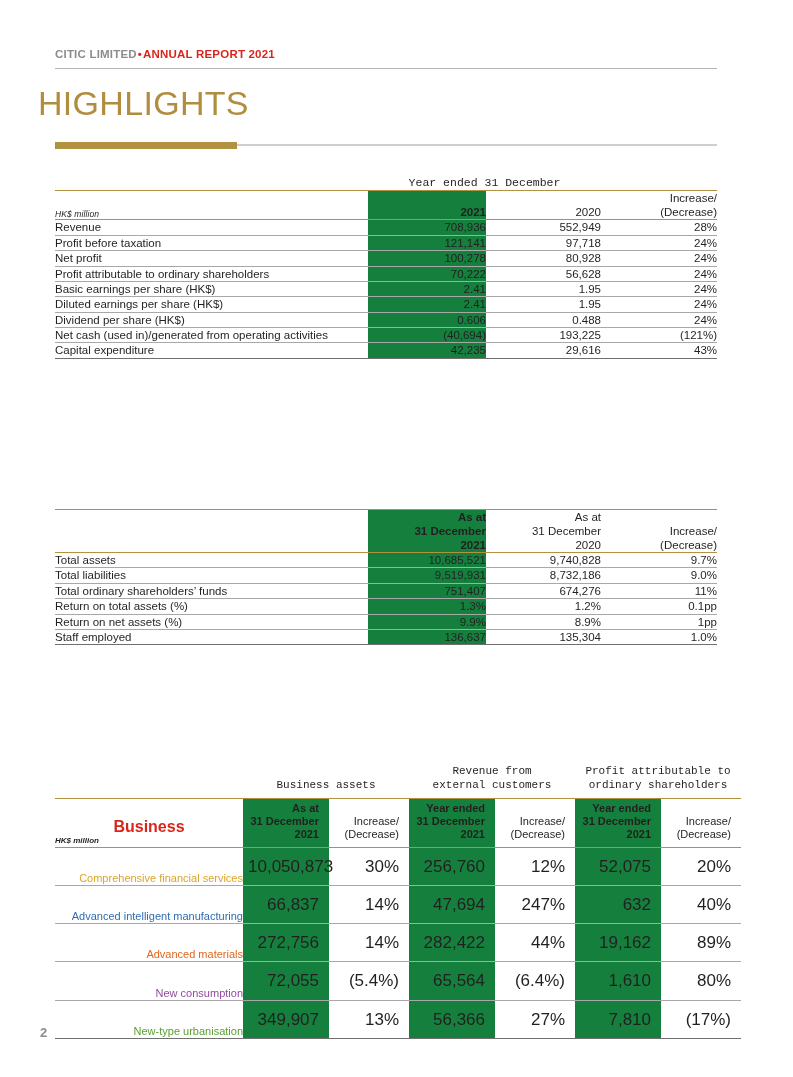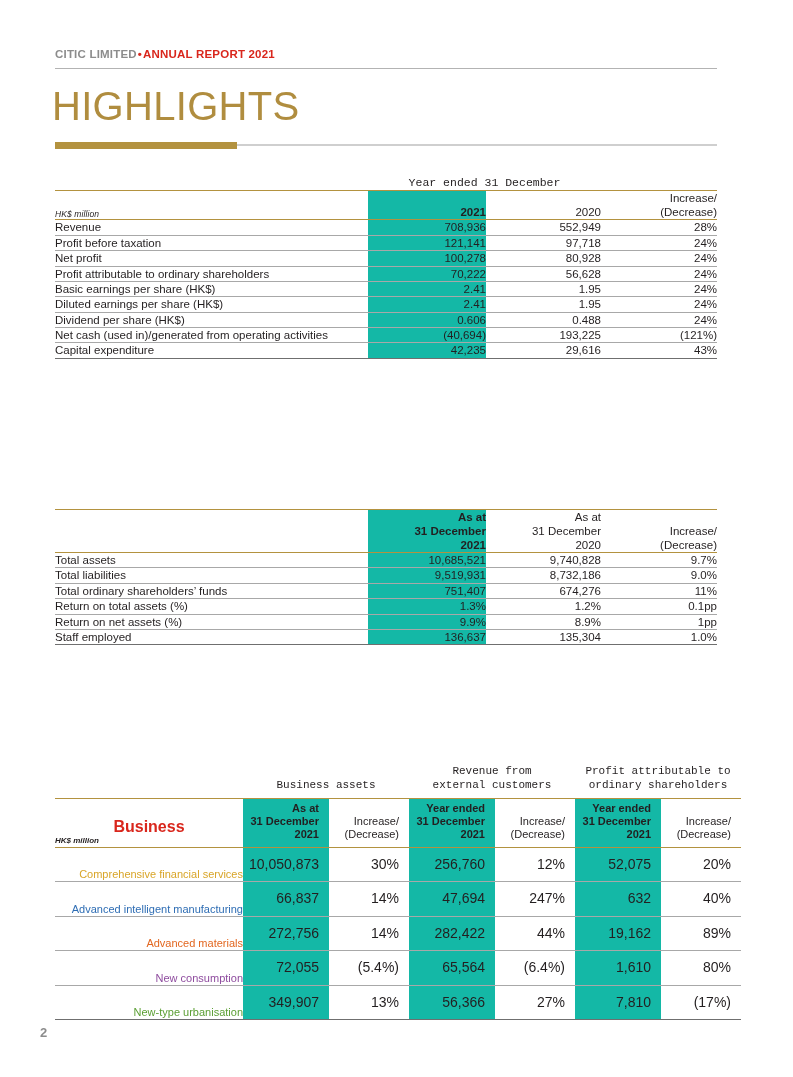--- a/index.html
+++ b/index.html
@@ -42,23 +42,23 @@
     left: 55px;
     top: 68px;
     width: 662px;
     height: 1px;
     background: #b3b3b3;
   }
 
   
   .page-title {
     position: absolute;
-    left: 52px;
+    left: 38px;
     top: 86px;
-    font-size: 40px;
+    font-size: 34px;
     font-weight: normal;
     letter-spacing: 0.3px;
     color: #b08d3f;
     line-height: 1;
   }
   .title-bar-gold {
     position: absolute;
     left: 55px;
     top: 142px;
     width: 182px;
@@ -88,21 +88,21 @@
     vertical-align: bottom;
   }
 
   
   .c-label { width: 313px; }
   .c-cur   { width: 118px; }
   .c-prev  { width: 115px; }
   .c-chg   { width: 116px; }
 
   
-  .hl { background: #14b8a6; }
+  .hl { background: #15803d; }
 
   
   .lbl {
     text-align: left;
     padding: 7px 8px 7px 9px;
     line-height: 1.25;
   }
   .num {
     text-align: right;
     padding: 7px 10px 7px 6px;
@@ -151,21 +151,21 @@
   .t3 .c3-chg   { width: 80px; }
 
   .biz-label {
     text-align: right;
     padding: 8px 6px 8px 9px;
     font-weight: bold;
     font-size: 11px;
     line-height: 1.2;
     white-space: nowrap;
   }
-  .t3 .num { padding: 8px 10px 8px 5px; font-size: 14px; }
+  .t3 .num { padding: 8px 10px 8px 5px; font-size: 17px; }
   .t3 .hdr-cell { font-size: 11px; padding: 3px 10px 5px 5px; }
   .t3 .span-hdr { font-size: 11px; padding-bottom: 5px; }
 
   .biz-title {
     color: #d9261c;
     font-weight: bold;
     font-size: 16px;
     line-height: 1.15;
     text-align: center;
   }

